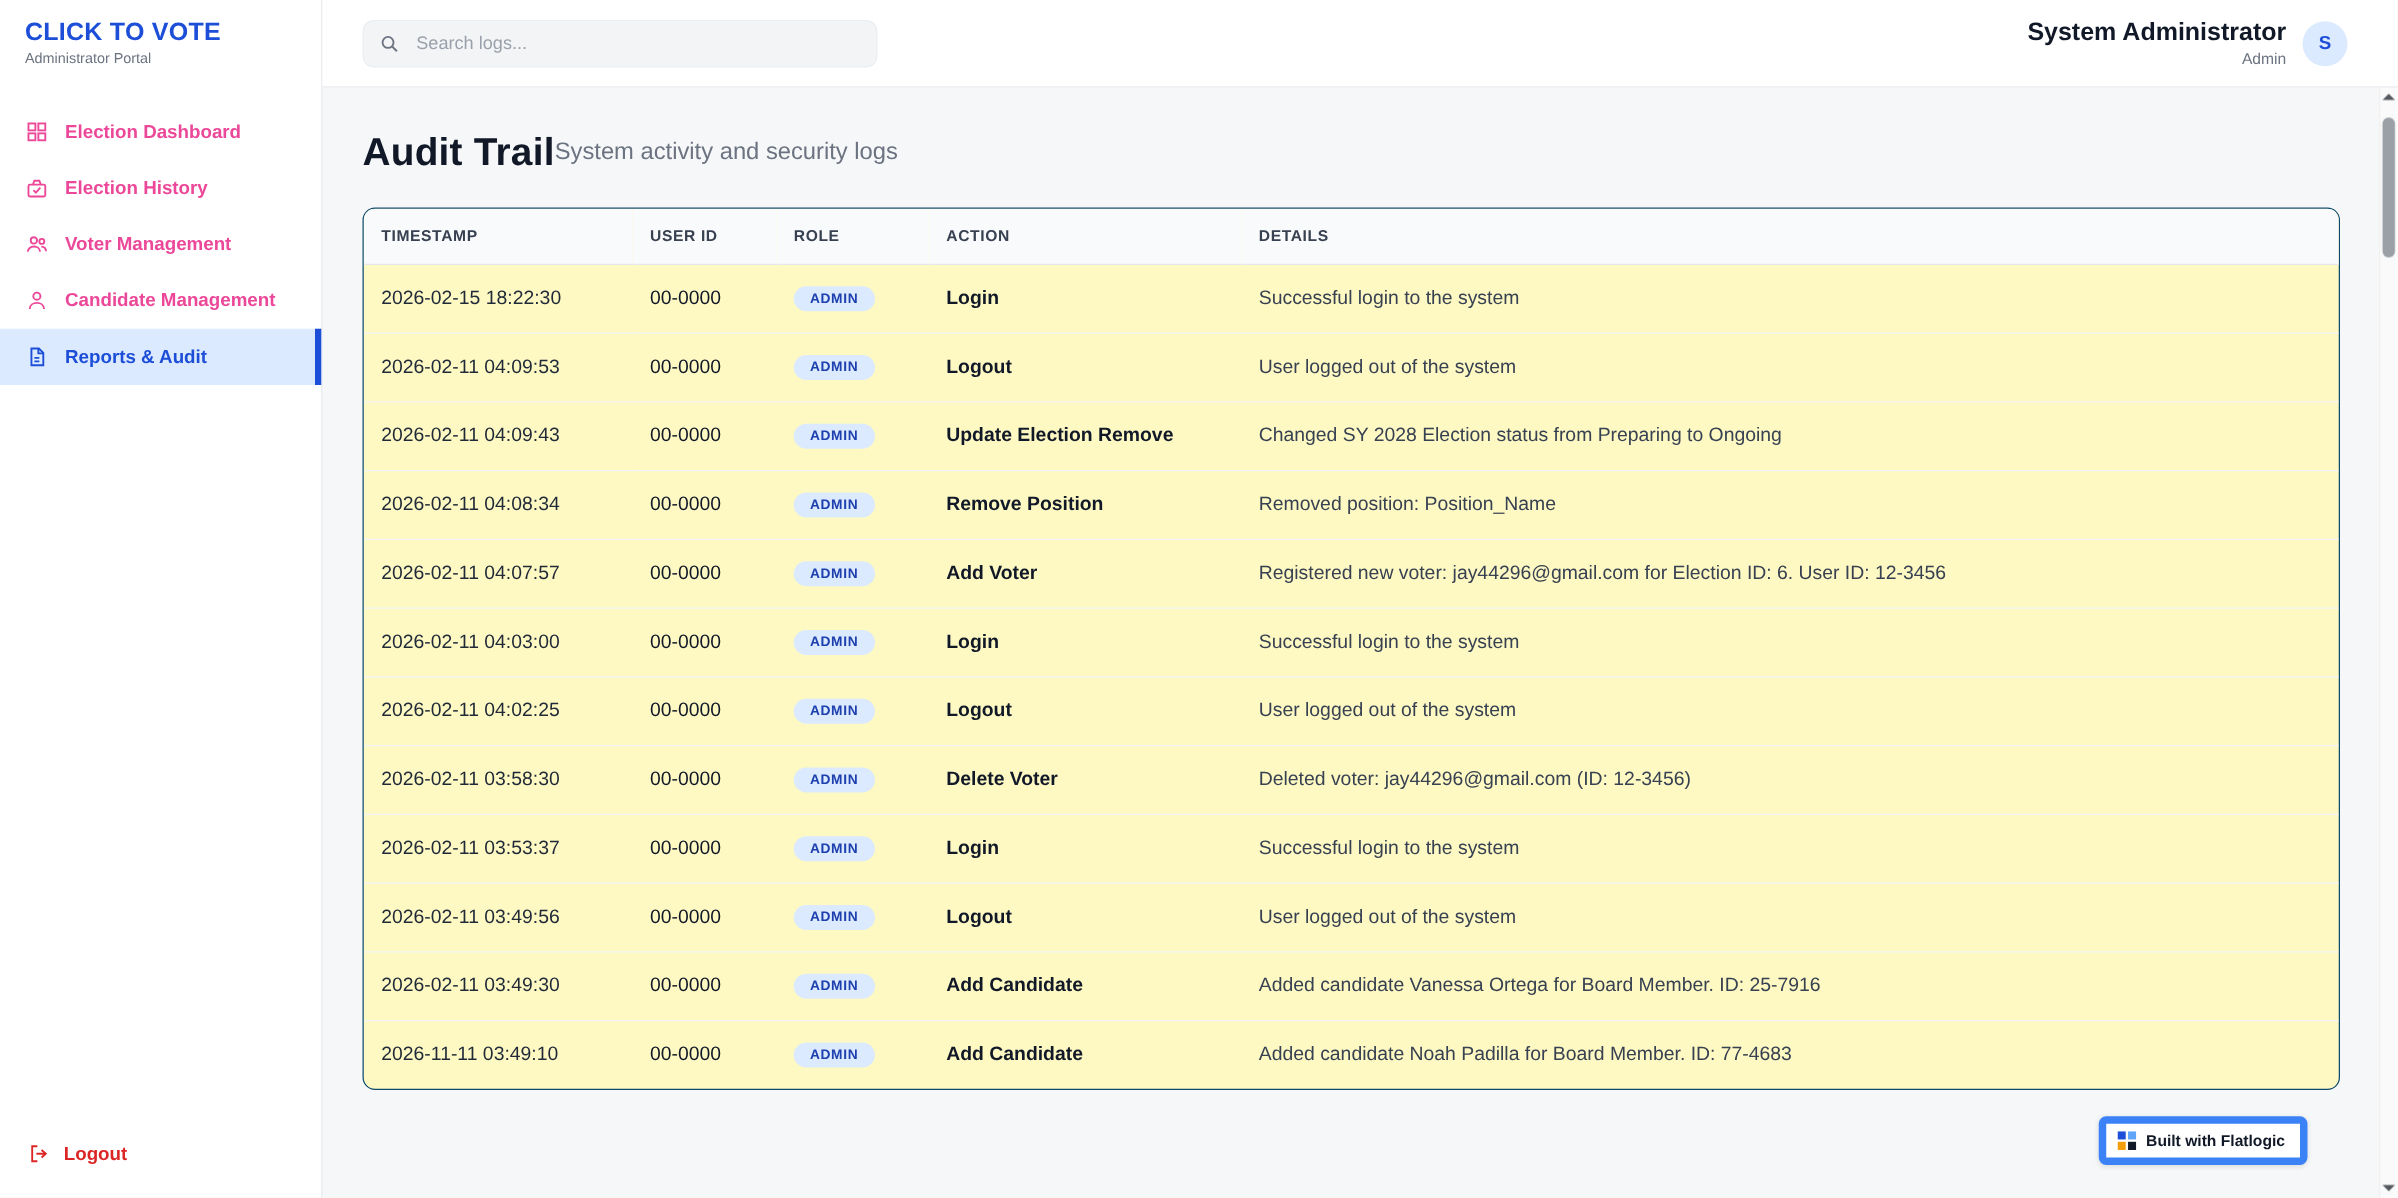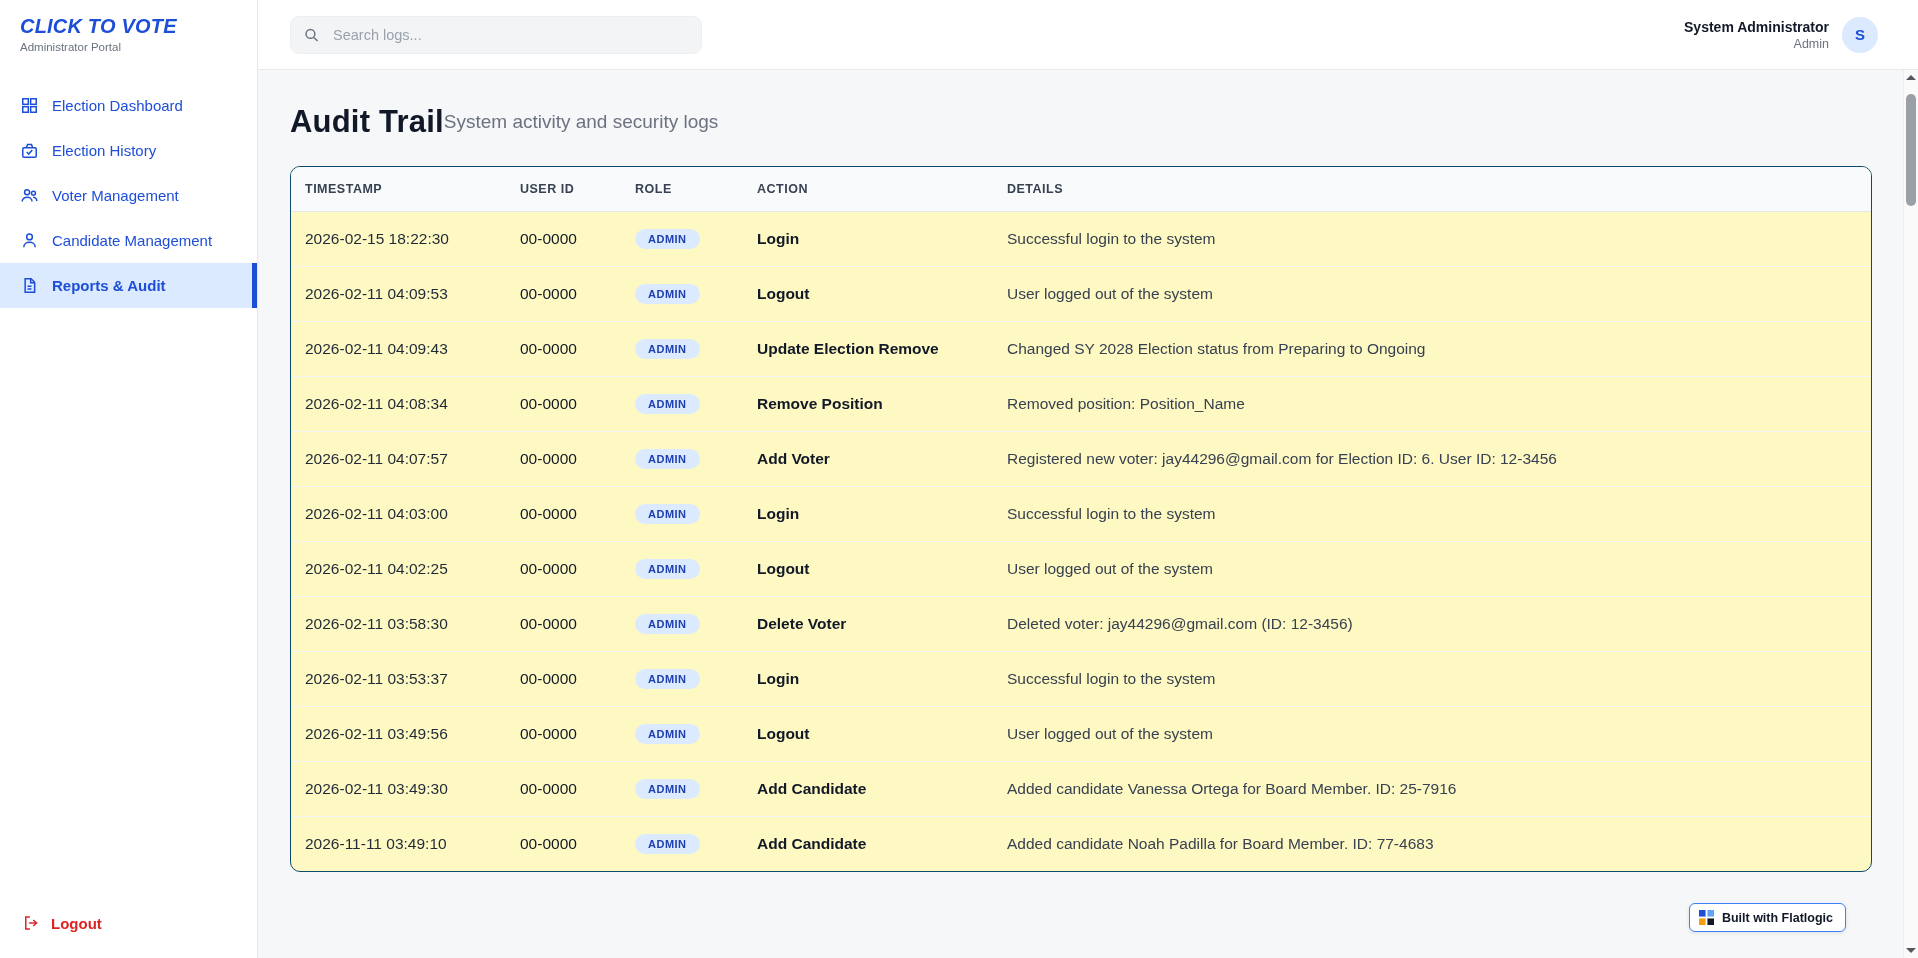--- a/index.html
+++ b/index.html
@@ -2,60 +2,60 @@
 <html style="--accent: #1d4ed8; --active-bg: #dbeafe; --badge-bg: #dbeafe; --badge-text: #1e40af; --logout: #dc2626;"><head>
 <meta charset="utf-8">
 <style>
   * { margin:0; padding:0; box-sizing:border-box; }
   html, body { width:1918px; height:958px; overflow:hidden; font-family:"Liberation Sans", sans-serif; background:#f6f7f9; color:#1f2937; }
   .app { display:grid; grid-template-columns:258px 1fr; grid-template-rows:70px 1fr; width:100%; height:100%; }
 
   
   .sidebar { grid-row:1 / 3; background:#ffffff; border-right:1px solid #e5e7eb; display:flex; flex-direction:column; }
   .brand { padding:15px 20px 12px; }
-  .brand-title { font-size:20px; font-weight:800; color:var(--accent); letter-spacing:.2px;font-style:italic; }
+  .brand-title { font-size:20px; font-weight:800; color:var(--accent); letter-spacing:.2px; }
   .brand-sub { font-size:11.5px; color:#6b7280; margin-top:3px; }
   .nav { margin-top:18px; display:flex; flex-direction:column; }
-  .nav-item { position:relative; display:flex; align-items:center; gap:13px; padding:13px 20px; font-size:15px; font-weight:400; color:#1d4ed8; cursor:pointer; }
+  .nav-item { position:relative; display:flex; align-items:center; gap:13px; padding:13px 20px; font-size:15px; font-weight:700; color:#ec4899; cursor:pointer; }
   .nav-item svg { flex:0 0 auto; }
   .nav-item.active { background:var(--active-bg); color:var(--accent); font-weight:700; }
   .nav-item.active::after { content:""; position:absolute; right:0; top:0; bottom:0; width:5px; background:var(--accent); }
   .sidebar-bottom { margin-top:auto; padding:0 22px 26px; }
   .logout-btn { display:flex; align-items:center; gap:11px; color:var(--logout); font-size:15px; font-weight:600; cursor:pointer; }
 
   
   .topbar { grid-column:2; background:#ffffff; border-bottom:1px solid #e8eaed; display:flex; align-items:center; justify-content:space-between; padding:0 40px 0 32px; }
   .search-wrap { position:relative; width:412px; }
   .search-wrap input { width:100%; height:38px; background:#f3f4f6; border:1px solid #eceef1; border-radius:9px; padding:0 14px 0 42px; font-size:14.5px; color:#111827; font-family:inherit; outline:none; }
   .search-wrap input::placeholder { color:#9aa1ab; }
   .search-icon { position:absolute; left:13px; top:50%; transform:translateY(-50%); color:#6b7280; display:flex; }
   .user-block { display:flex; align-items:center; gap:13px; cursor:pointer; }
   .user-text { text-align:right; }
-  .user-name { font-size:14px; font-weight:700; color:#111827; }
+  .user-name { font-size:20px; font-weight:700; color:#111827; }
   .user-role { font-size:12.5px; color:#6b7280; margin-top:2px; }
   .avatar { width:36px; height:36px; border-radius:50%; background:var(--badge-bg); color:var(--accent); font-weight:700; font-size:15px; display:flex; align-items:center; justify-content:center; }
 
   
   .main { grid-column:2; padding:34px 46px 0 32px; overflow:hidden; }
   .page-head { display:flex; align-items:center; }
   .page-title { font-size:31px; font-weight:800; color:#111827; letter-spacing:.2px; }
   .page-sub { font-size:19px; color:#6b7280; }
 
   .card { margin-top:26px; background:#fef9c3; border:1px solid #0c4a6e; border-radius:10px; overflow:hidden; }
   table { width:100%; border-collapse:collapse; }
   thead th { text-align:left; background:#f9fafb; color:#374151; font-size:12.5px; font-weight:700; letter-spacing:.5px; padding:15px 14px; border-bottom:1px solid #e5e7eb; }
   tbody td { padding:17px 14px; font-size:15.5px; color:#1f2937; border-top:1px solid #f1f3f5; vertical-align:middle; }
   tbody tr:first-child td { border-top:none; }
   td.c-uid { color:#111827; }
   td.c-action { font-weight:700; color:#111827; }
   td.c-details { color:#374151; }
   .badge { display:inline-block; background:var(--badge-bg); color:var(--badge-text); font-size:11px; font-weight:700; letter-spacing:.5px; padding:4px 13px; border-radius:999px; }
 
   
-  .flatlogic { position:fixed; right:72px; bottom:26px; display:flex; align-items:center; gap:8px; background:#ffffff; border:1px solid #3b82f6; border-radius:6px; padding:6px 12px 6px 9px; font-size:12.5px; font-weight:700; color:#111827; box-shadow:0 1px 4px rgba(0,0,0,.10); cursor:pointer; }
+  .flatlogic { position:fixed; right:72px; bottom:26px; display:flex; align-items:center; gap:8px; background:#ffffff; border:6px solid #3b82f6; border-radius:6px; padding:6px 12px 6px 9px; font-size:12.5px; font-weight:700; color:#111827; box-shadow:0 1px 4px rgba(0,0,0,.10); cursor:pointer; }
 
   
   .scrollbar { position:fixed; top:70px; right:0; bottom:0; width:15px; background:#fafafa; border-left:1px solid #ededed; }
   .scroll-arrow { width:0; height:0; border:5px solid transparent; margin:5px auto; cursor:pointer; }
   .scroll-arrow.up { border-bottom-color:#55595f; border-top-width:0; }
   .scroll-arrow.down { position:absolute; bottom:0; left:2px; border-top-color:#55595f; border-bottom-width:0; }
   .scroll-thumb { position:absolute; top:24px; left:2px; width:10px; height:112px; background:#9aa0a6; border-radius:6px; cursor:pointer; }
 </style>
 </head>
 <body>

